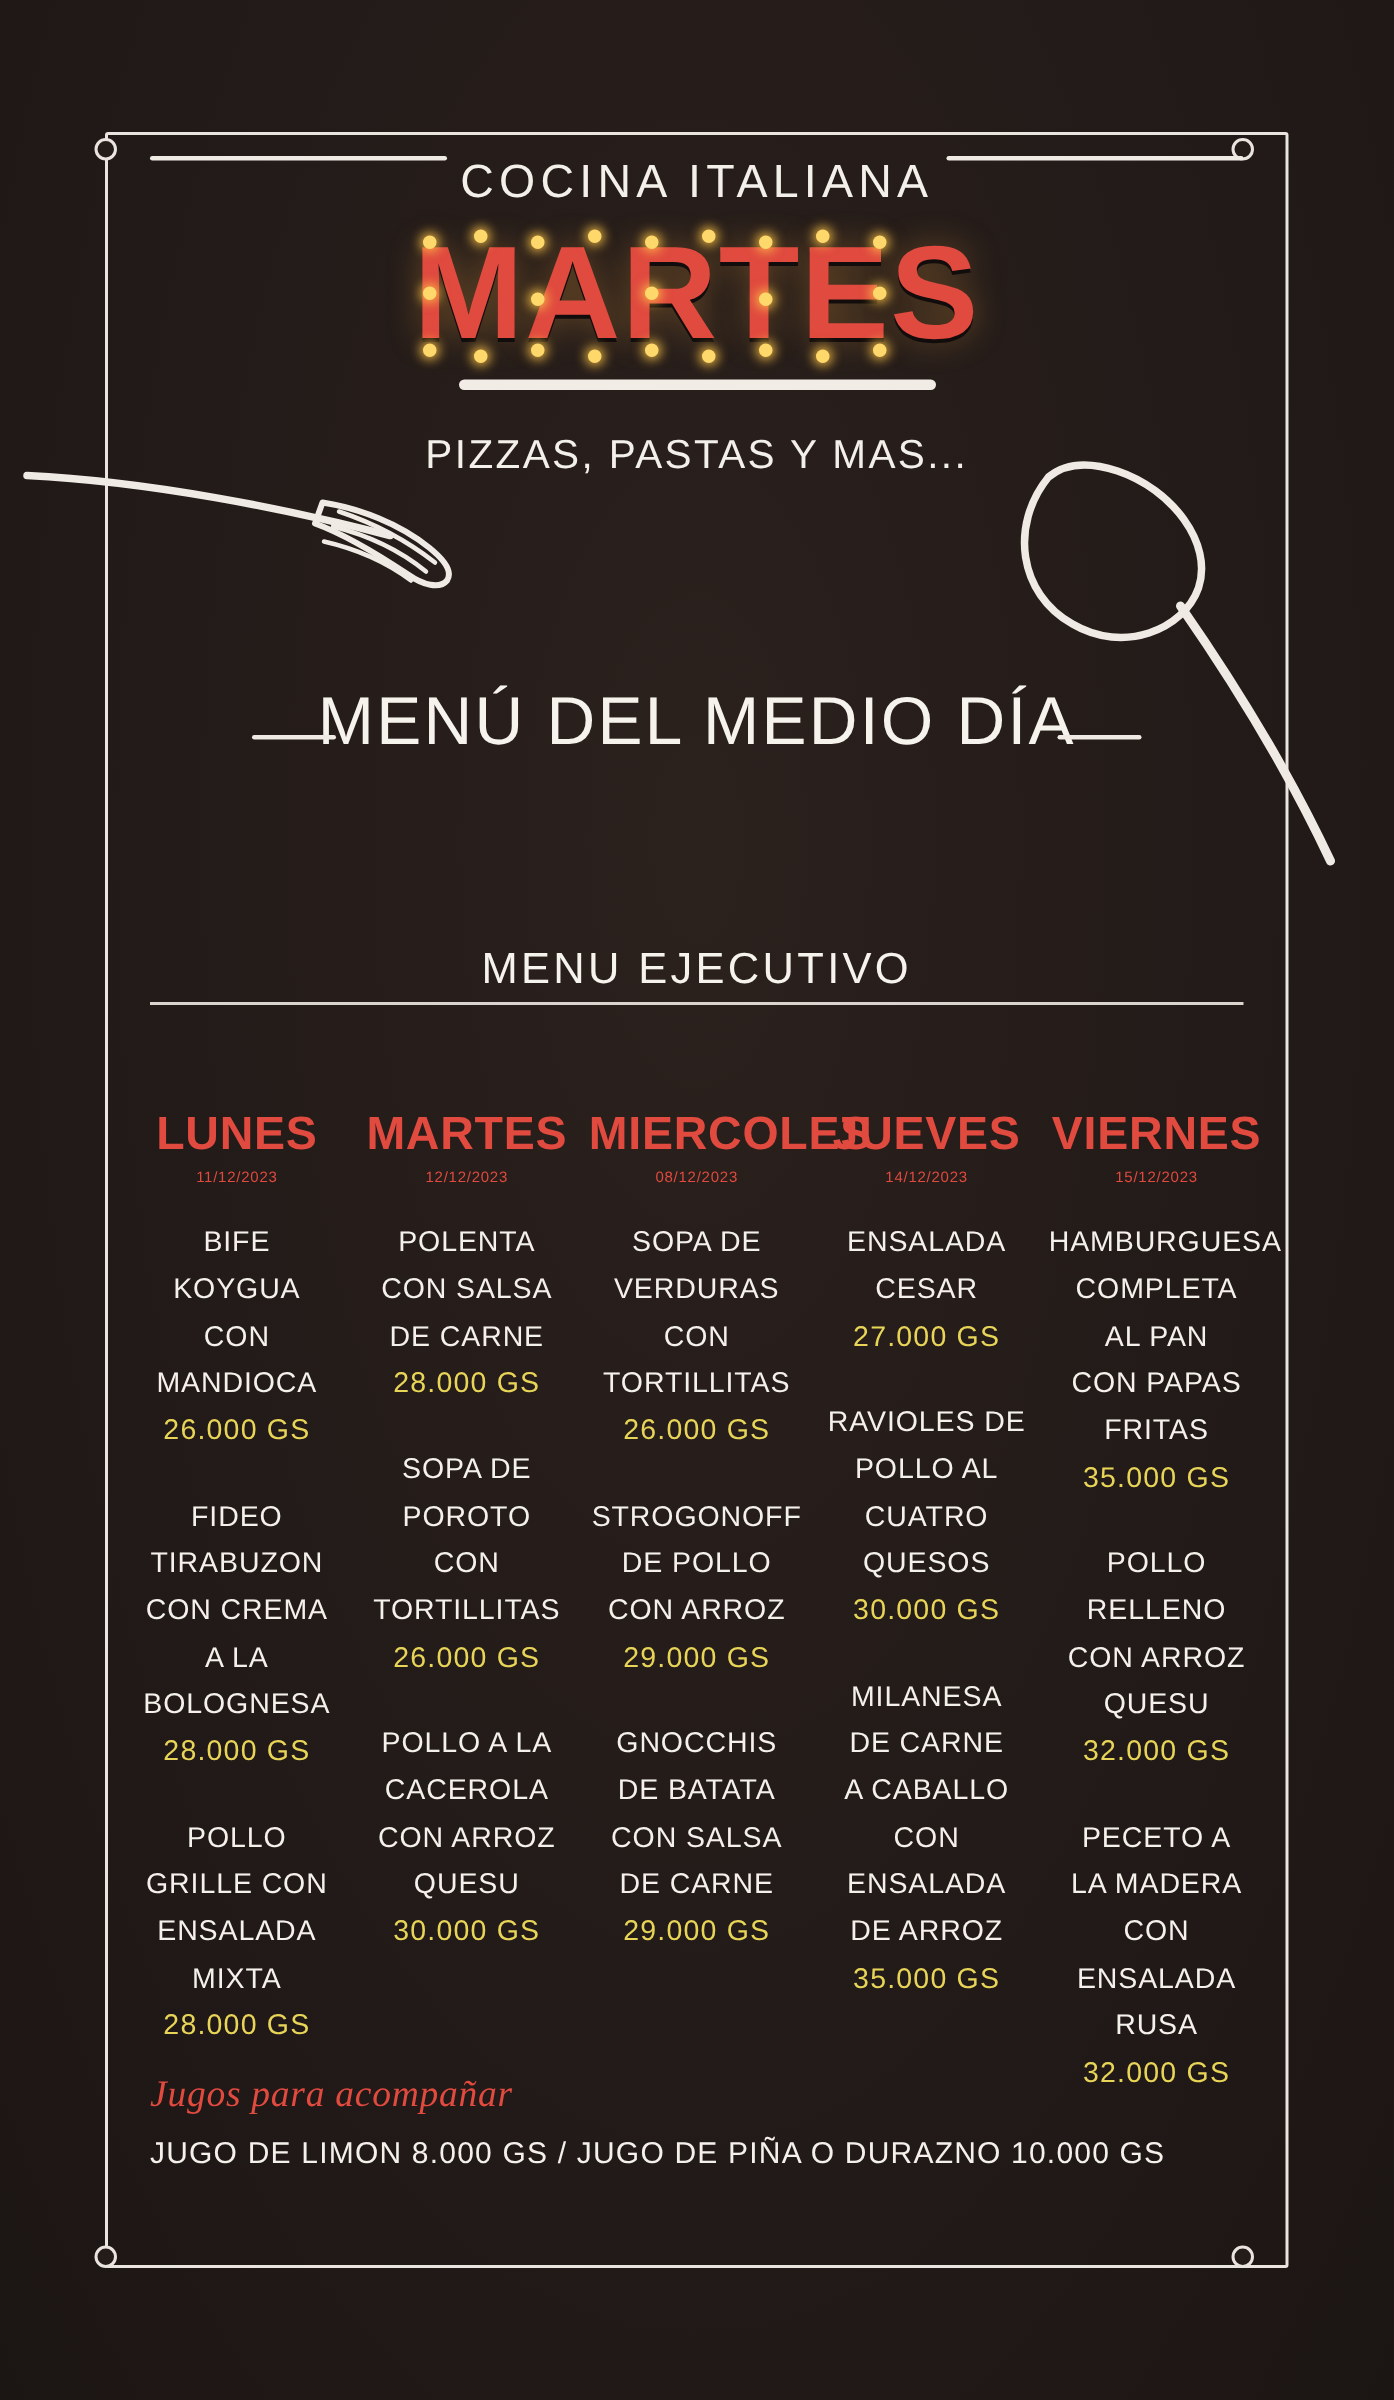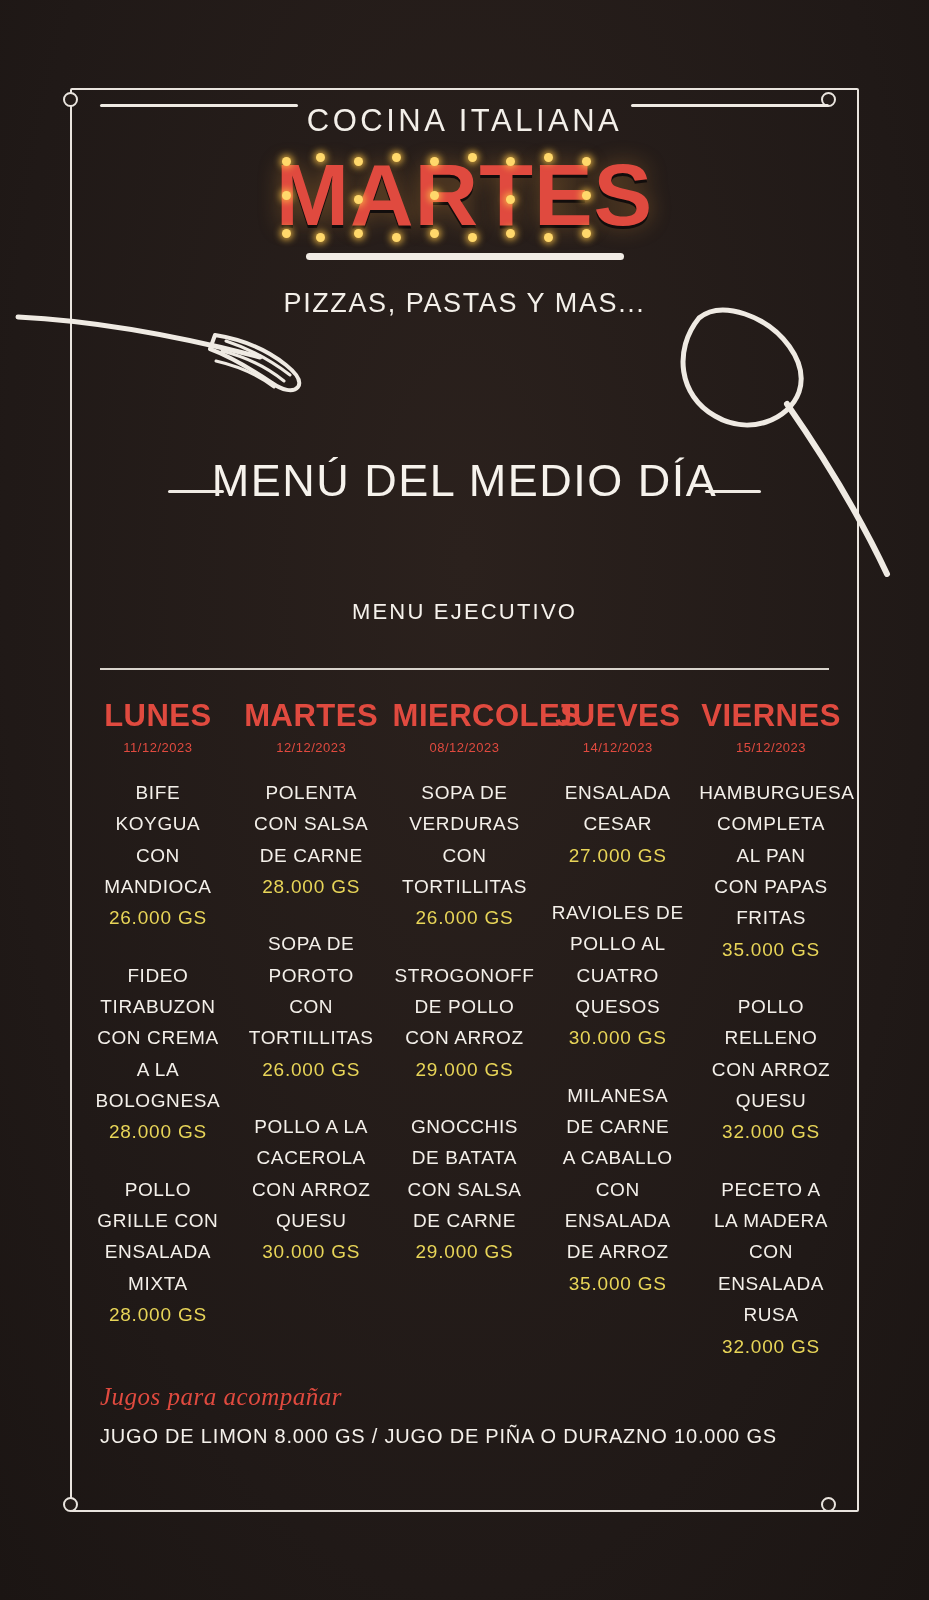--- a/index.html
+++ b/index.html
@@ -112,54 +112,54 @@
     font-weight: 400;
     text-transform: uppercase;
   }
   .mt-rule {
     position: absolute; top: 490px; height: 3px; background: #efeae3; border-radius: 3px;
   }
   .mt-left  { left: 168px; width: 56px; }
   .mt-right { right: 168px; width: 56px; }
 
   .ejecutivo {
-    position: absolute; left: 0; right: 0; top: 599px;
+    position: absolute; left: 0; right: 0; top: 630px;
     text-align: center;
     color: #f6f2ec;
-    font-size: 22px;
+    font-size: 29px;
     letter-spacing: 2.2px;
     text-transform: uppercase;
   }
   .ej-rule {
     position: absolute; left: 100px; right: 100px; top: 668px;
     height: 2px; background: #d9d4cd;
   }
 
   
   .days {
-    position: absolute; left: 86px; right: 86px; top: 700px;
+    position: absolute; left: 86px; right: 86px; top: 740px;
     display: flex;
     justify-content: space-between;
   }
   .day-col {
     width: 19%;
     text-align: center;
   }
   .day-name {
     color: #e04a3f;
     font-size: 31px;
     font-weight: bold;
     letter-spacing: 0.5px;
     text-transform: uppercase;
     line-height: 1;
   }
   .day-date {
     margin-top: 9px;
     color: #e04a3f;
-    font-size: 13px;
+    font-size: 10px;
     letter-spacing: 0.5px;
   }
   .dishes { margin-top: 22px; }
   .dish {
     margin-bottom: 26px;
     color: #f4f0ea;
     font-size: 19px;
     line-height: 1.65;
     letter-spacing: 0.6px;
     text-transform: uppercase;

